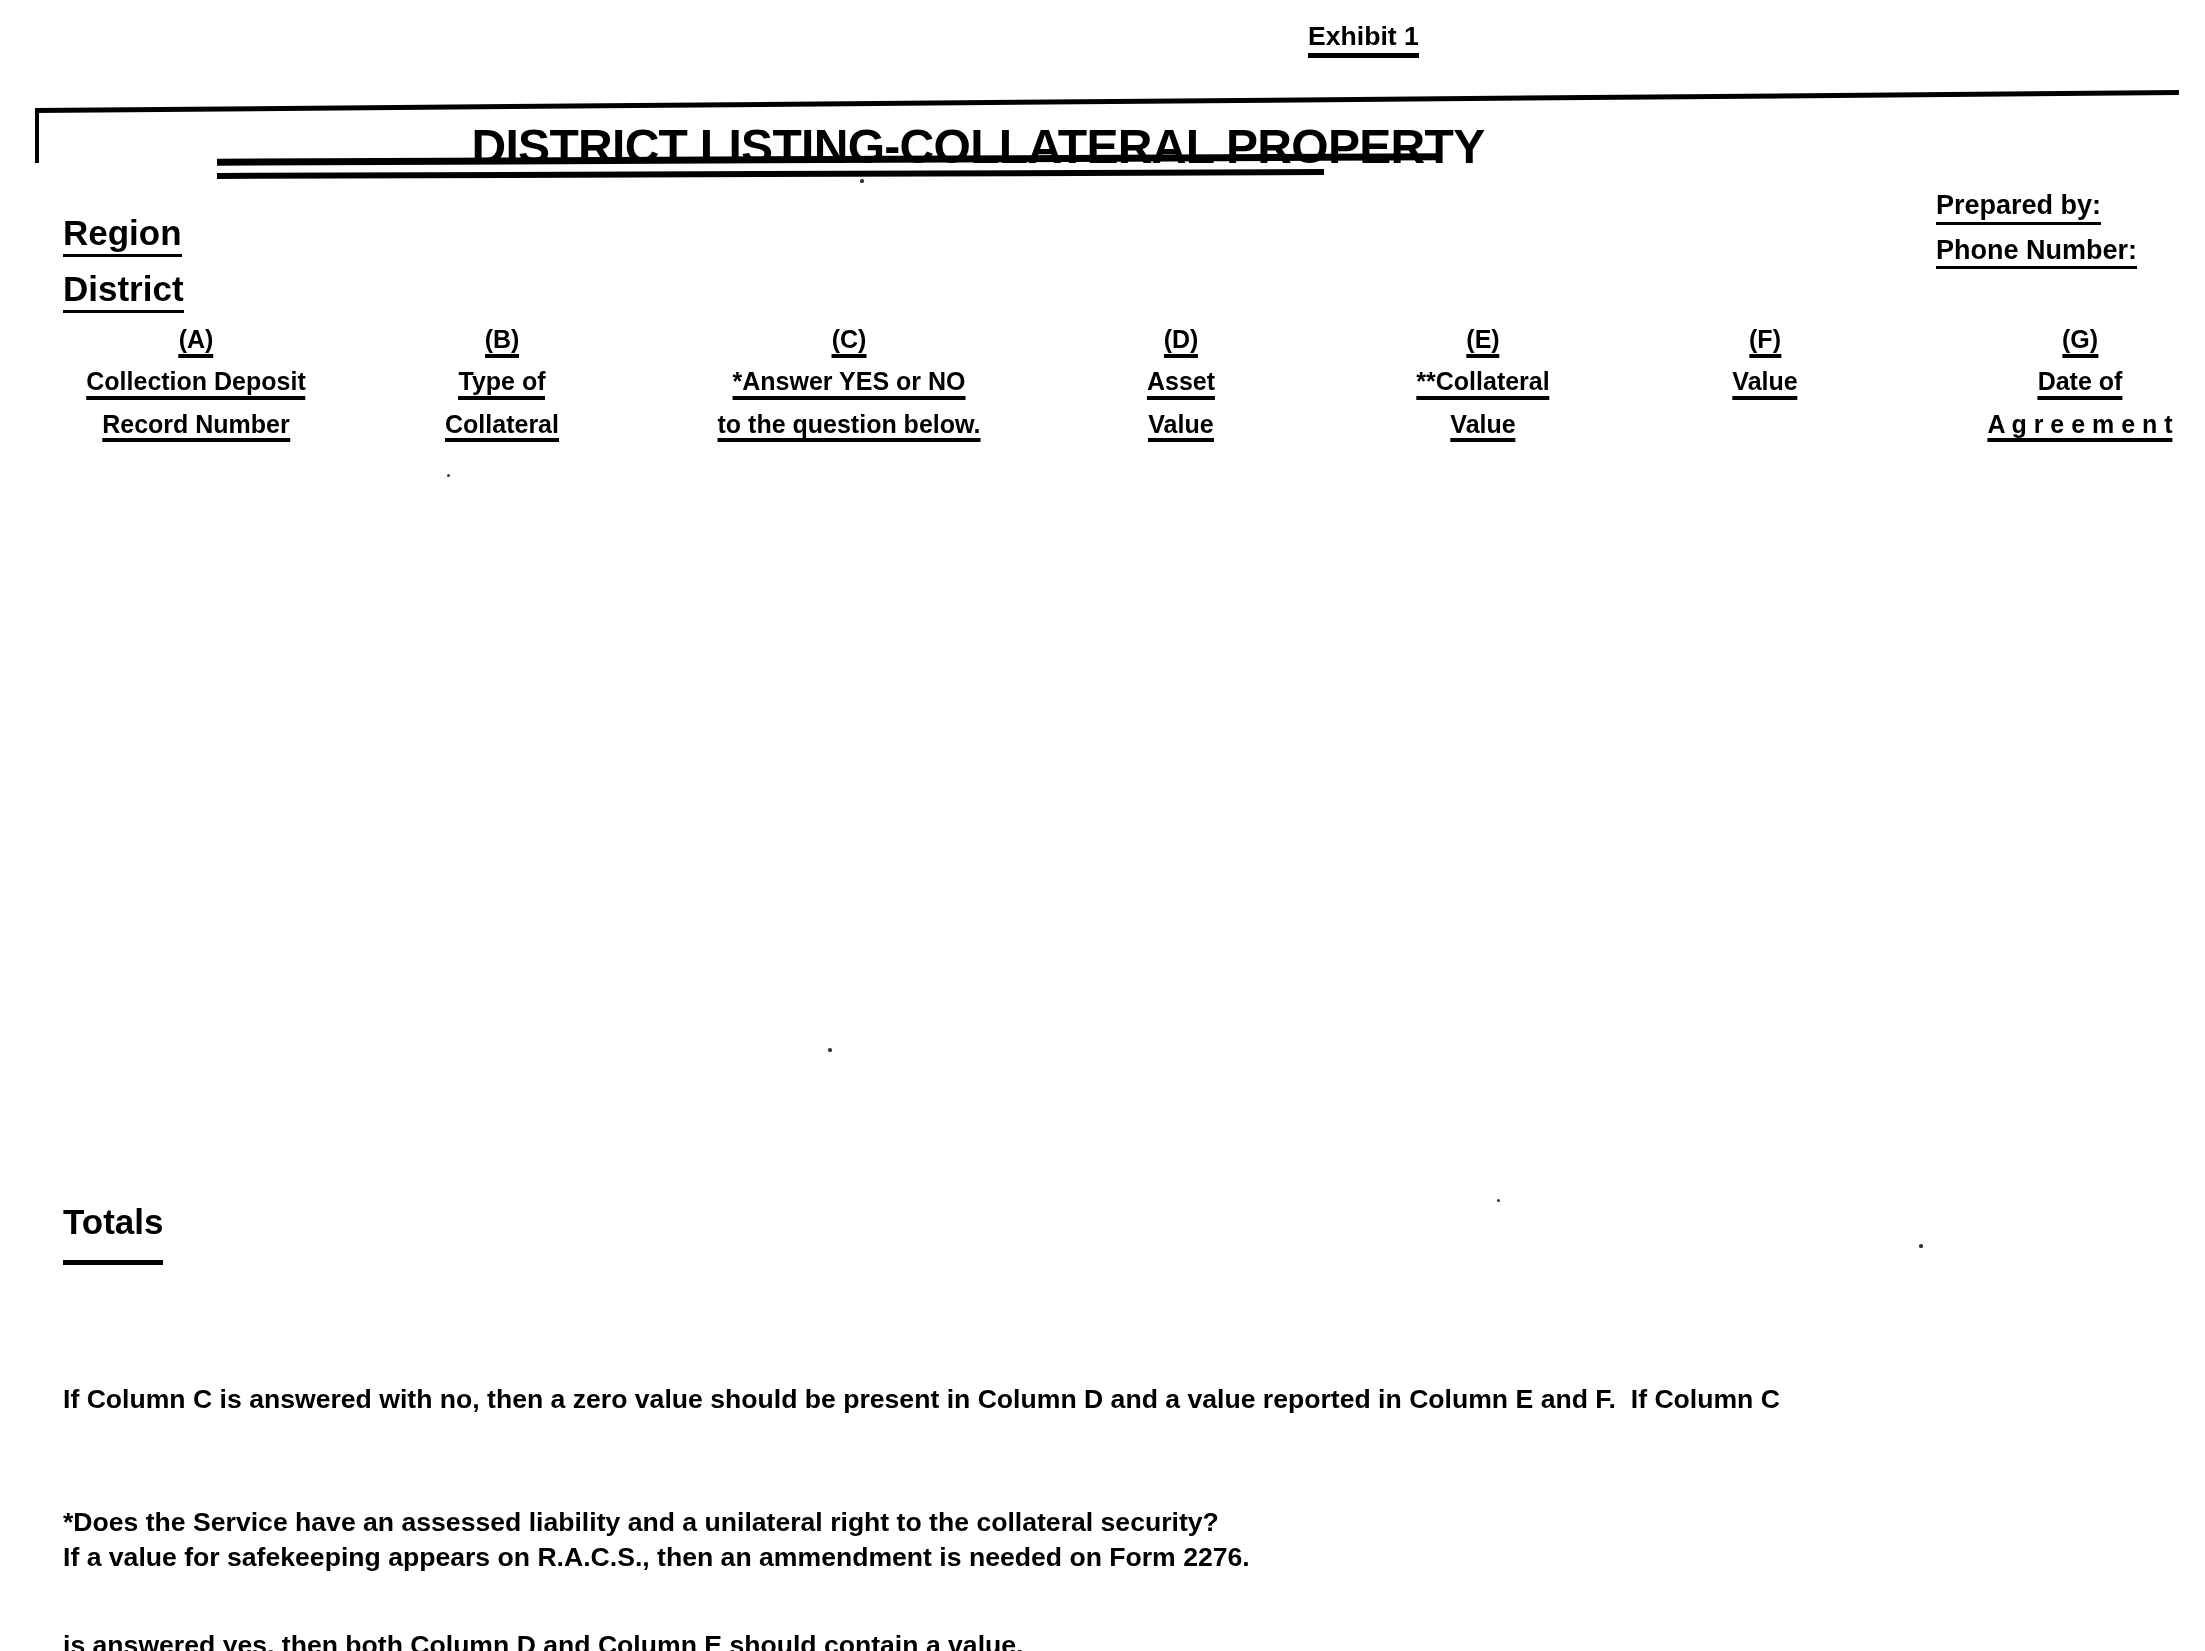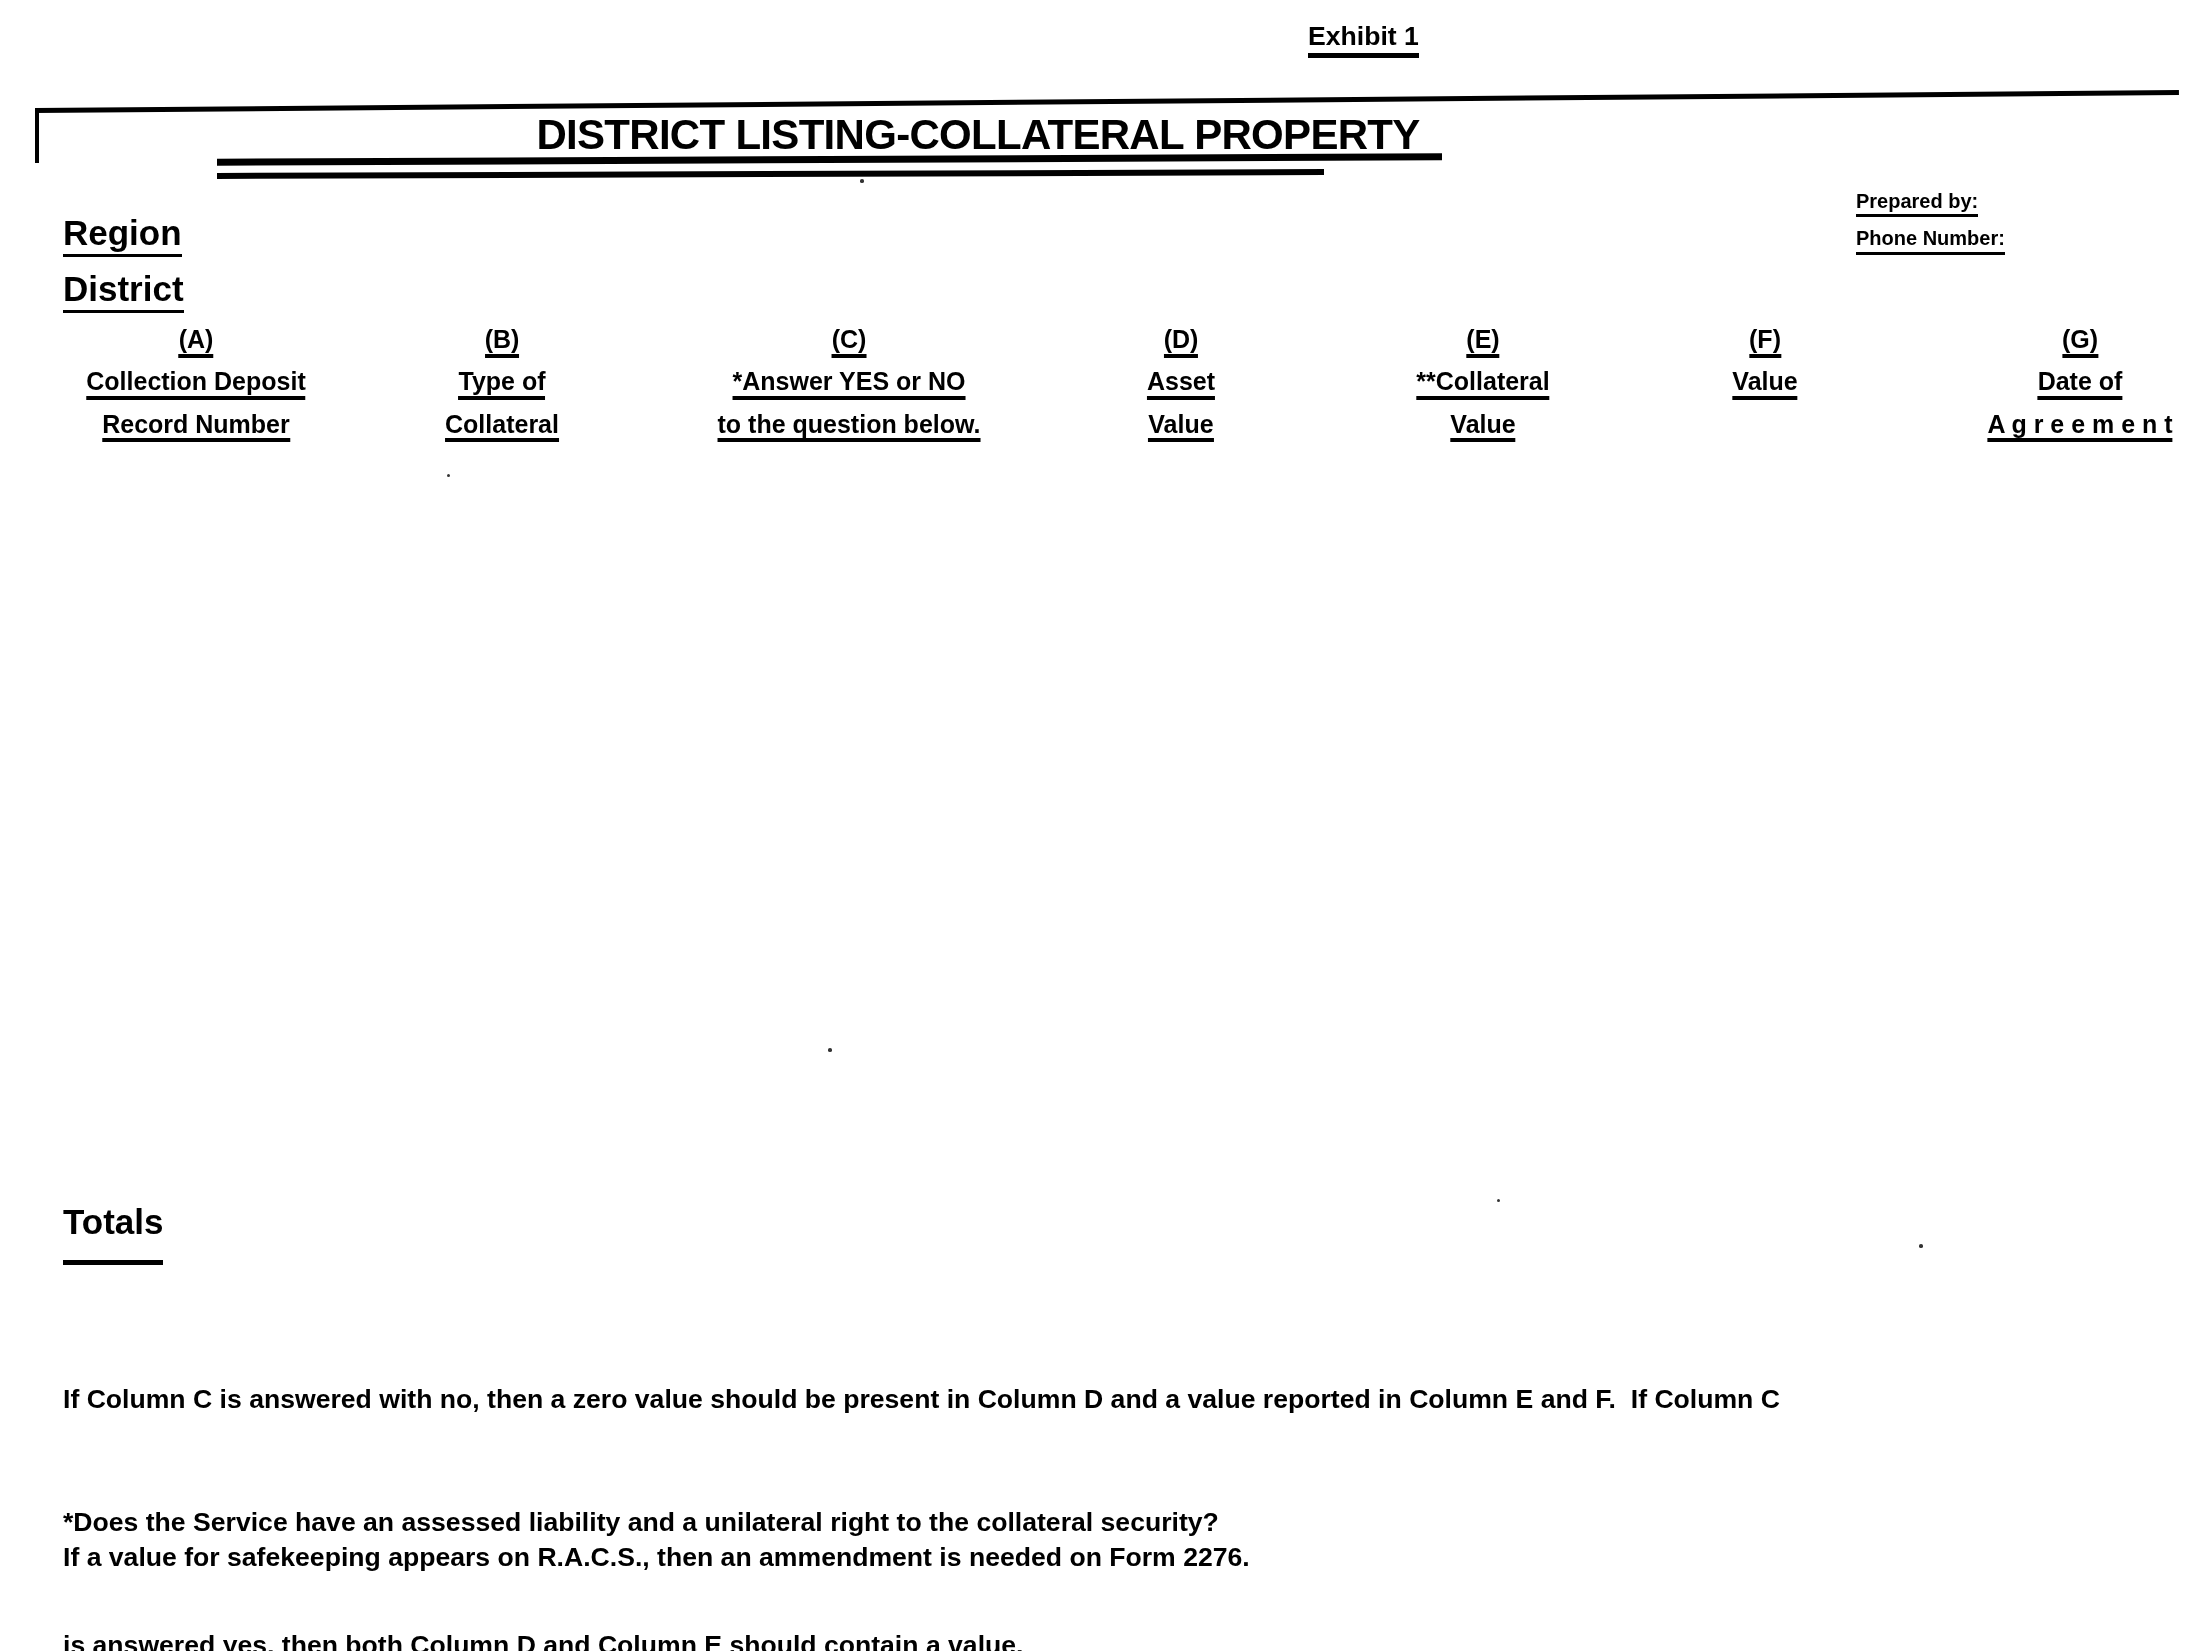--- a/index.html
+++ b/index.html
@@ -52,24 +52,24 @@
     left: 35px;
     top: 108px;
     width: 4.4px;
     height: 55px;
     background: #000;
   }
 
   
   .title {
     position: absolute;
-    top: 111px;
+    top: 119px;
     left: 978px;
     transform: translateX(-50%);
-    font-size: 42px;
+    font-size: 48px;
     letter-spacing: -0.7px;
     white-space: nowrap;
     text-align: center;
   }
   .title-underline-1 {
     position: absolute;
     left: 217px;
     top: 156px;
     width: 1225px;
     height: 6.6px;
@@ -91,23 +91,23 @@
     position: absolute;
     left: 63px;
     top: 213px;
     font-size: 35px;
   }
   .meta-left .line { margin-bottom: 11.8px; }
 
   
   .meta-right {
     position: absolute;
-    left: 1856px;
+    left: 1936px;
     top: 190px;
-    font-size: 20px;
+    font-size: 27px;
   }
   .meta-right .line { margin-bottom: 10.3px; }
 
   
   .col {
     position: absolute;
     top: 325px;
     transform: translateX(-50%);
     text-align: center;
     font-size: 25px;

